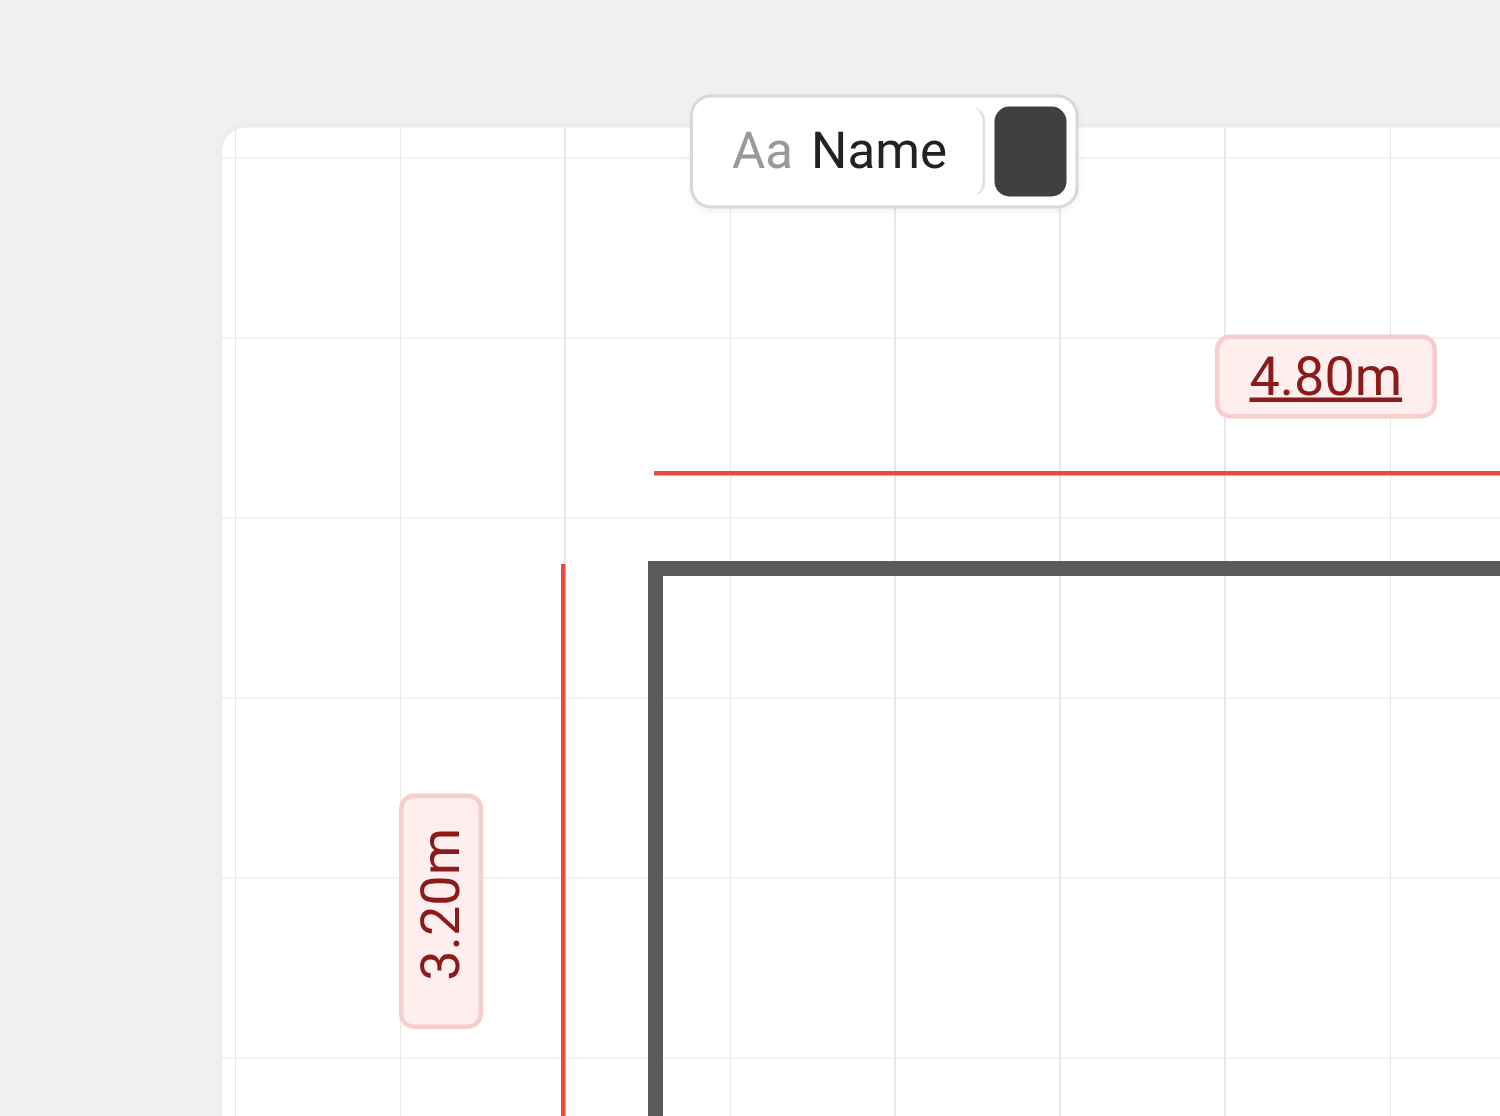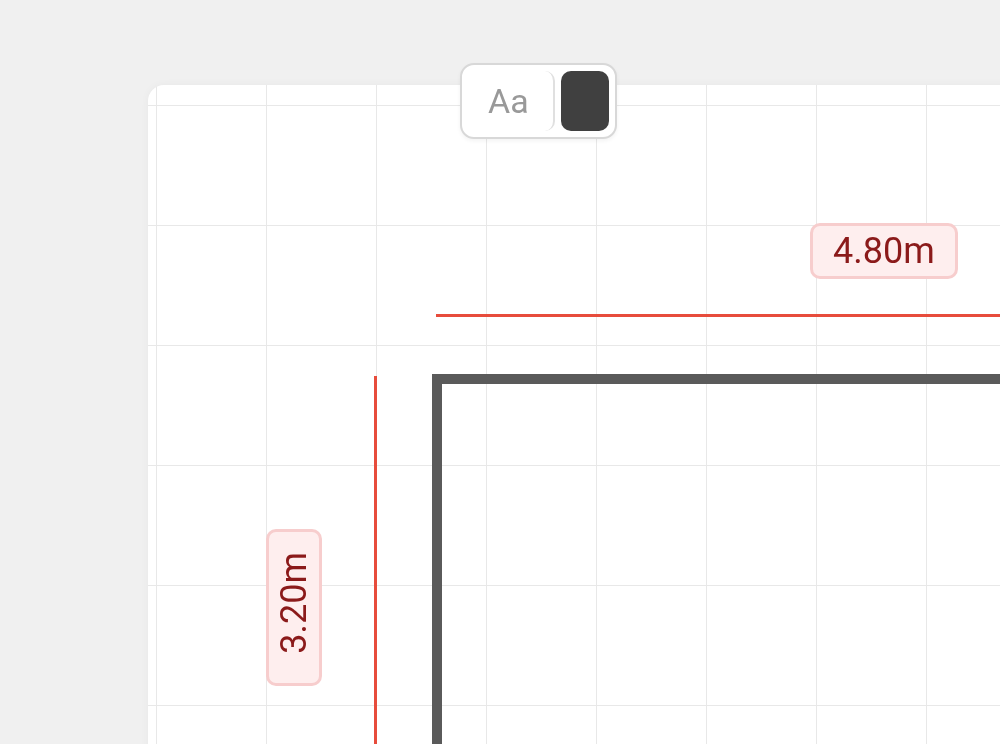--- a/index.html
+++ b/index.html
@@ -81,20 +81,21 @@
       color: #8b1a1a;
       font-size: 36px;
       font-weight: 400;
       padding: 4px 20px;
       white-space: nowrap;
     }
     
     .dim-top {
       left: 810px;
       top: 223px;
+      text-decoration: underline;
     }
     
     .dim-left {
       left: 266px;
       top: 529px;
       transform-origin: center center;
     }
     
     .dim-left .dim-text {
       writing-mode: vertical-rl;
@@ -185,15 +186,16 @@
   <span>4.80m</span>
 </div>
 
 <div class="dim-label dim-left">
   <span class="dim-text">3.20m</span>
 </div>
 
 <div class="toolbar">
   <div class="tool-btn name">
     <span class="icon-text">Aa</span>
+    <span>Name</span>
   </div>
   <div class="tool-dark"></div>
 </div>
 
 </body></html>

